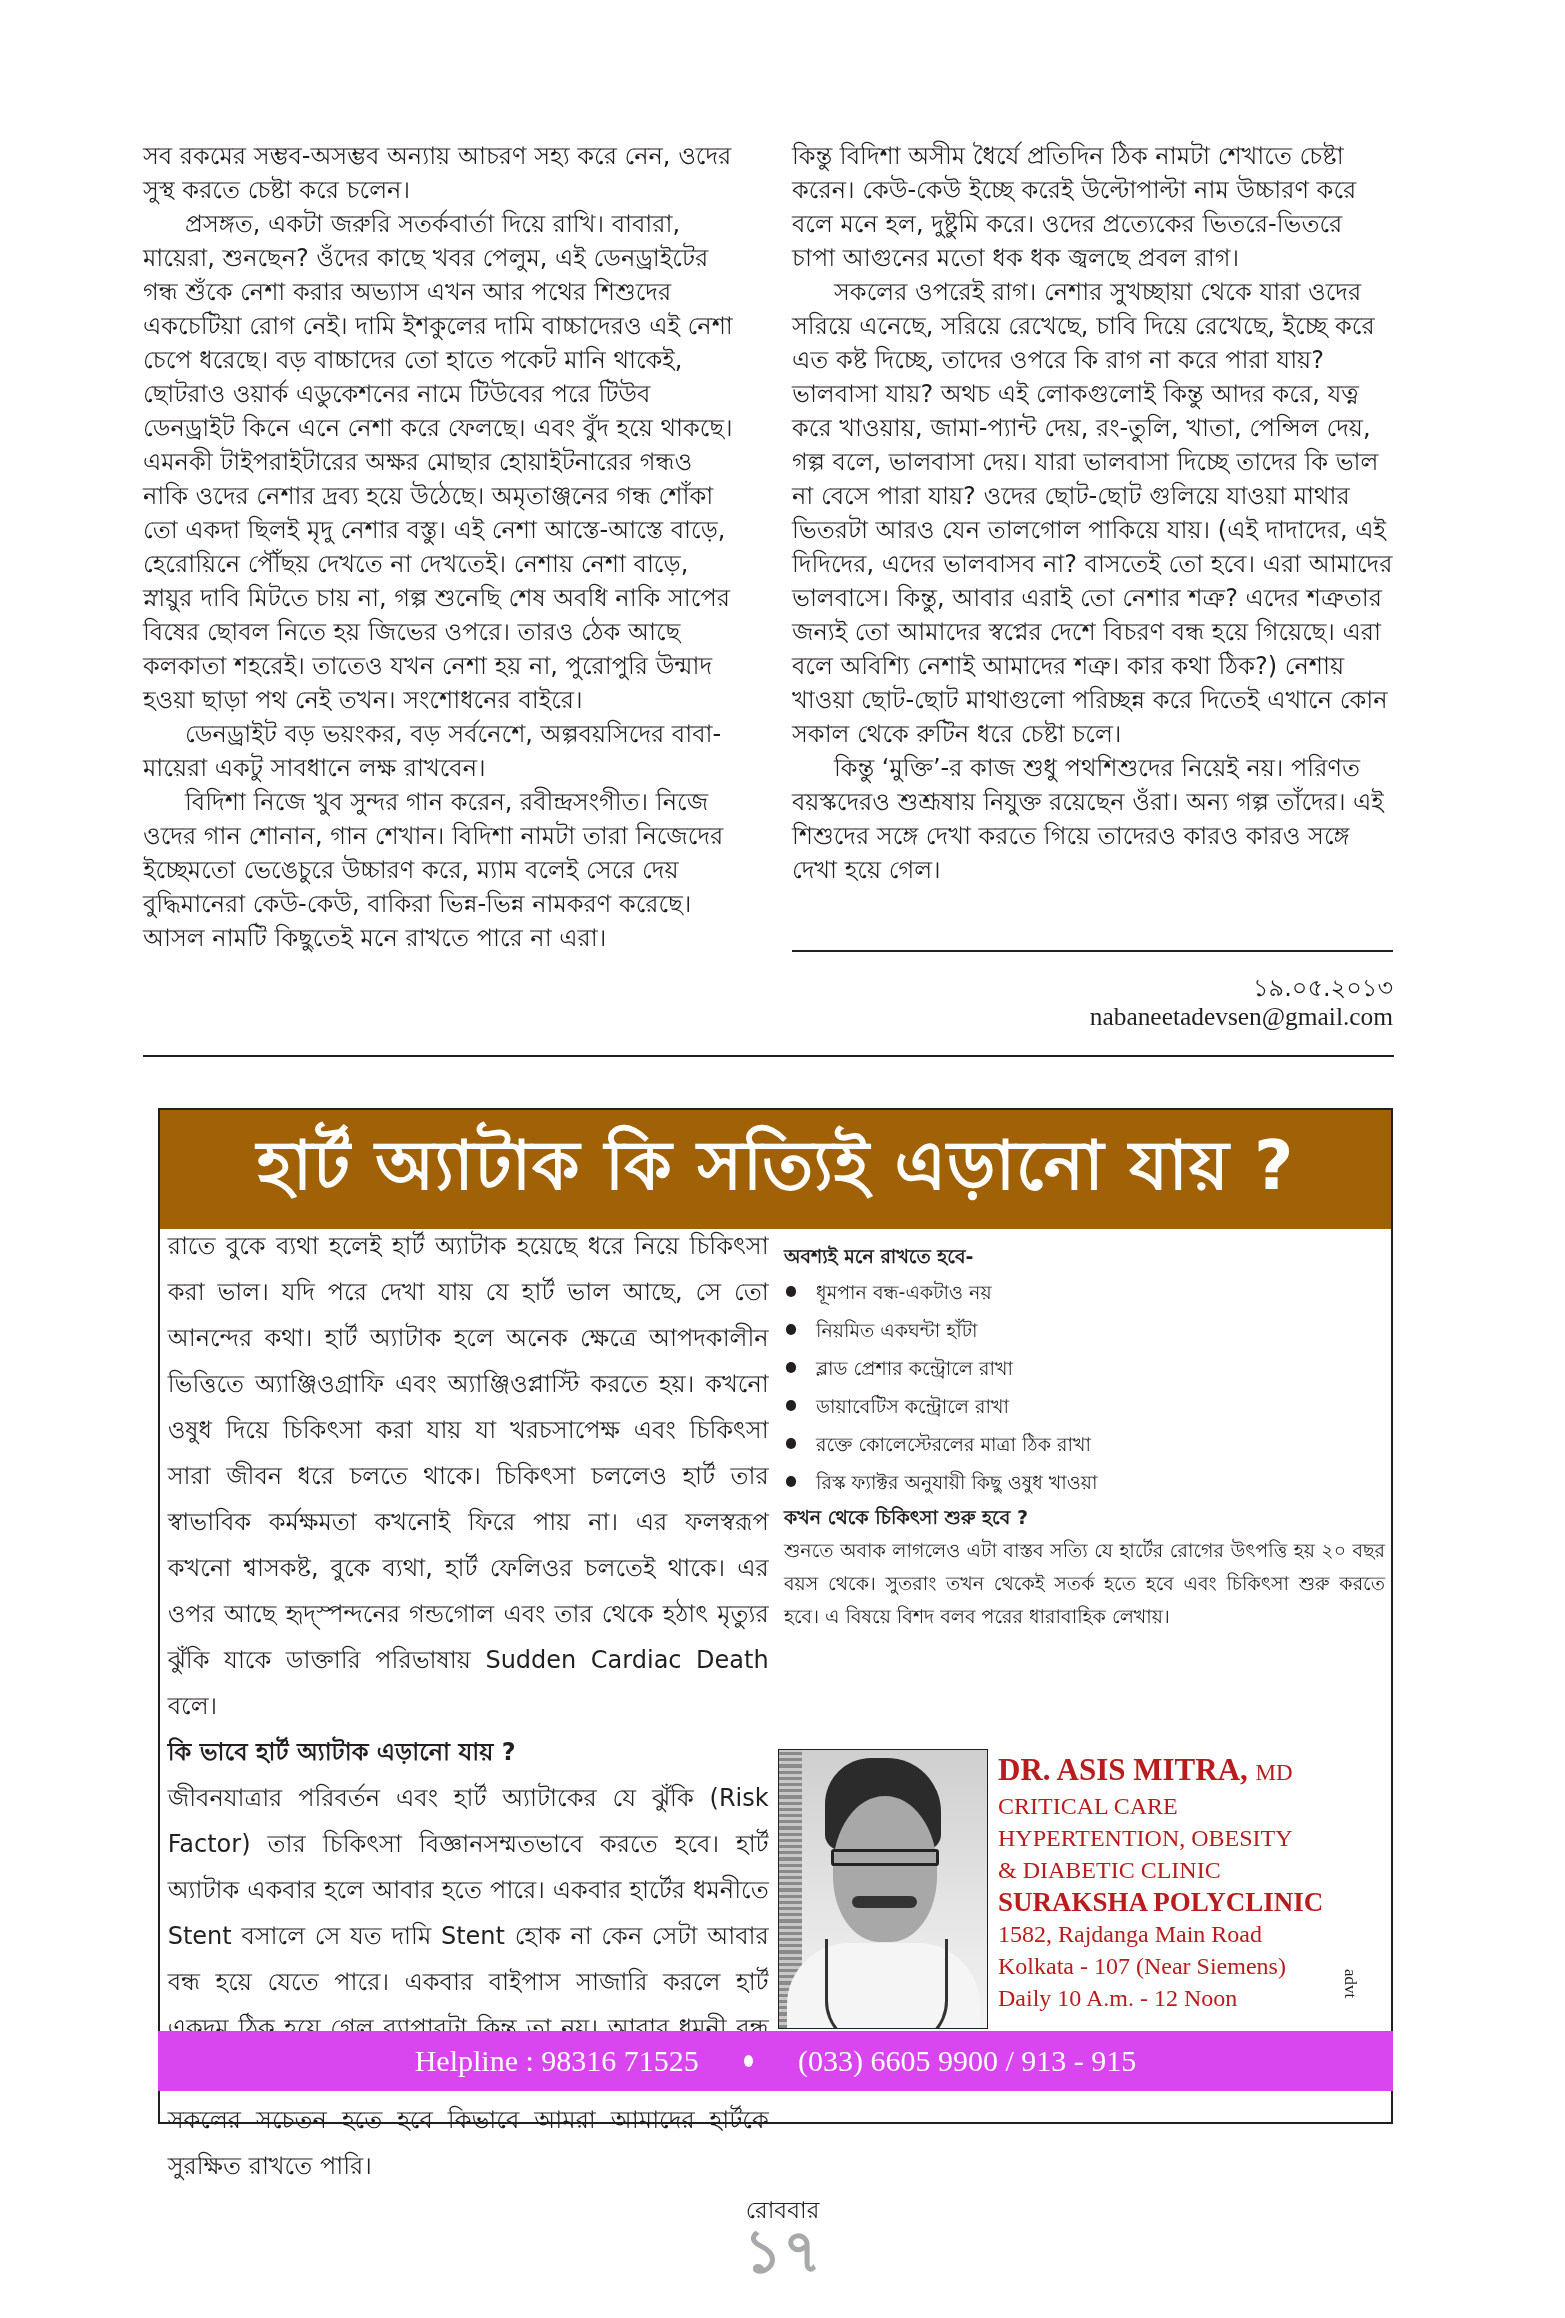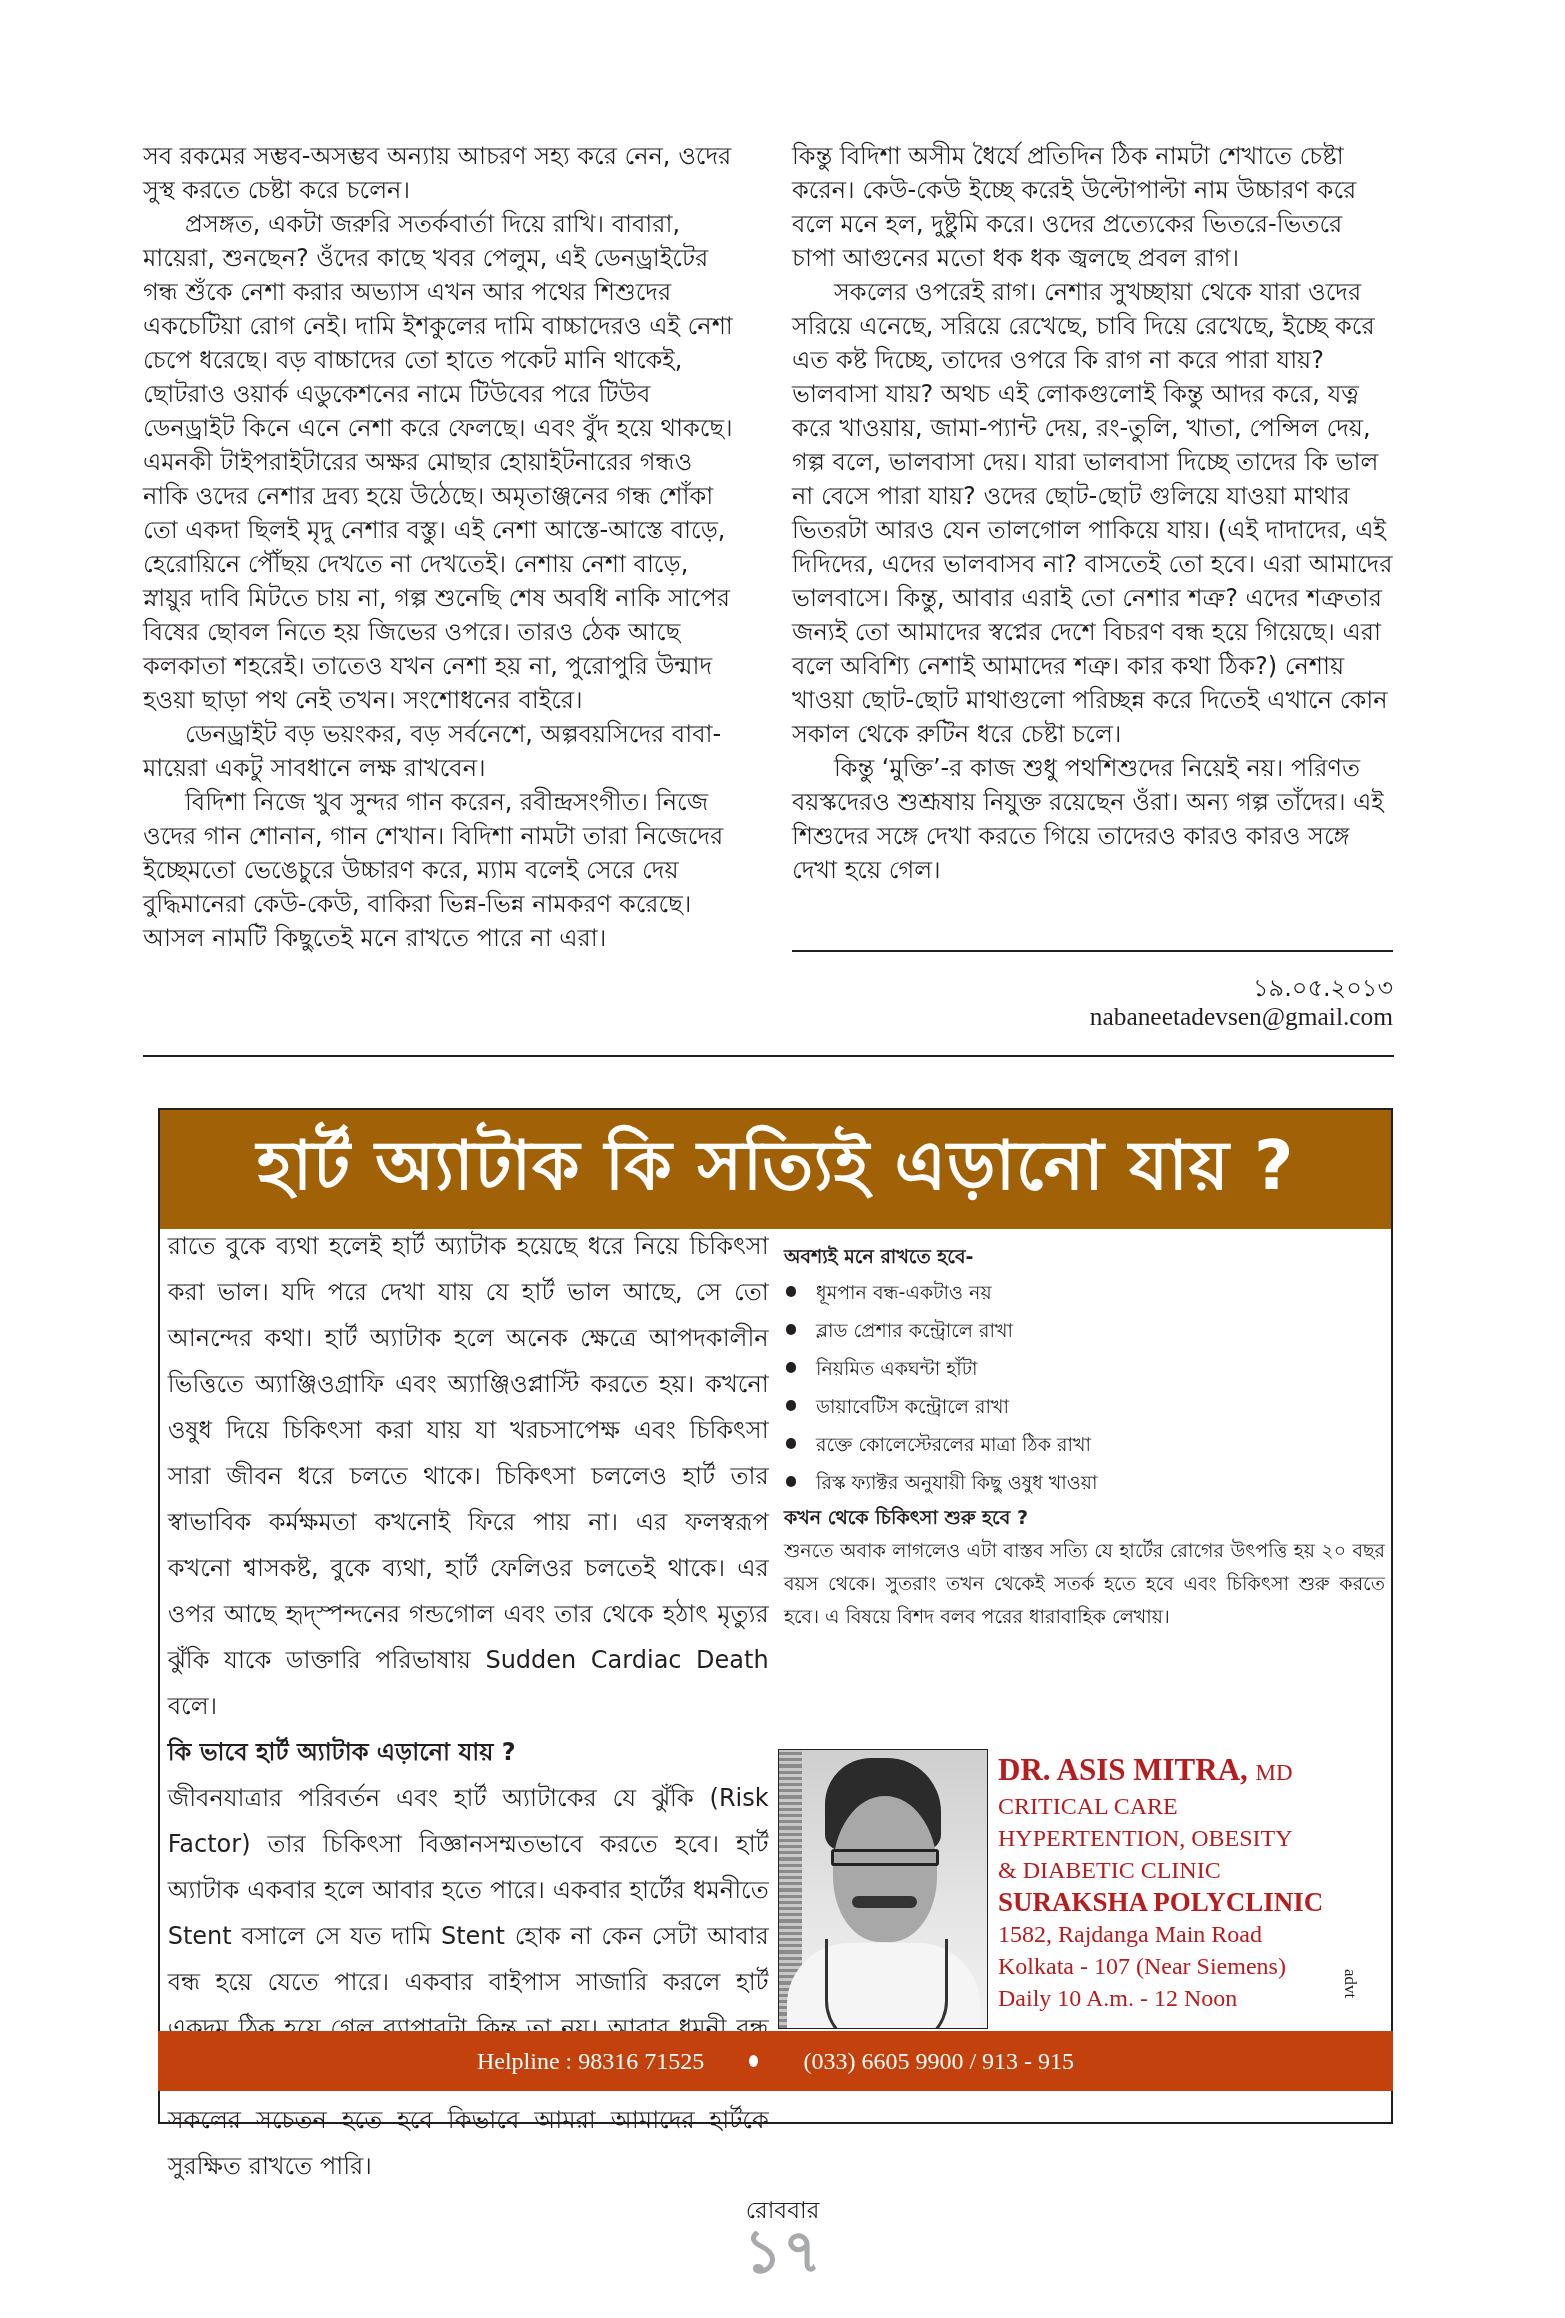--- a/index.html
+++ b/index.html
@@ -44,21 +44,21 @@
   #doctor-photo .shirt { position: absolute; left: 7.7px; top: 193px; width: 193px; height: 100px; background: #f5f5f5; border-radius: 62px 62px 0 0; }
   #doctor-photo .steth { position: absolute; left: 46px; top: 189px; width: 123px; height: 108px; border: 3.9px solid #333; border-top: none; border-radius: 0 0 46px 46px; box-sizing: border-box; }
 
   #doctor-info { position: absolute; left: 998px; top: 1752px; font-family: "Liberation Serif", serif; color: #b91c1c; }
   #doctor-info div { font-size: 24px; line-height: 32px; white-space: nowrap; }
   #doctor-name { font-size: 31px !important; font-weight: bold; line-height: 35px !important; }
   #doctor-name .md { font-weight: normal; font-size: 23px; }
   #clinic-name { font-weight: bold; font-size: 27px !important; }
   #advt-label { position: absolute; left: 1360px; top: 1969px; font-family: "Liberation Serif", serif; font-size: 17px; transform: rotate(90deg); transform-origin: left top; }
 
-  #helpline-bar { position: absolute; left: 158px; top: 2031px; width: 1235px; height: 60px; background: #c2410c; display: flex; align-items: center; justify-content: center; color: #fff; font-family: "Liberation Serif", serif; font-size: 24px; white-space: nowrap; }
+  #helpline-bar { position: absolute; left: 158px; top: 2031px; width: 1235px; height: 60px; background: #d946ef; display: flex; align-items: center; justify-content: center; color: #fff; font-family: "Liberation Serif", serif; font-size: 30px; white-space: nowrap; }
   #helpline-bar .dot { display: inline-block; width: 9.2px; height: 12.3px; background: #fff; border-radius: 50%; margin: 0 45px; }
 
   #footer { position: absolute; left: 0; right: 0; top: 2158px; text-align: center; }
   #magazine-name { font-size: 23px; line-height: 28px; margin-top: 38px; }
   #page-number { font-size: 60px; line-height: 54px; color: #a7a9ac; font-weight: bold; }
 </style>
 </head>
 <body>
 
 <div id="col-left" class="col">
@@ -87,22 +87,22 @@
   <div id="ad-left">
     <p>রাতে বুকে ব্যথা হলেই হার্ট অ্যাটাক হয়েছে ধরে নিয়ে চিকিৎসা করা ভাল। যদি পরে দেখা যায় যে হার্ট ভাল আছে, সে তো আনন্দের কথা। হার্ট অ্যাটাক হলে অনেক ক্ষেত্রে আপদকালীন ভিত্তিতে অ্যাঞ্জিওগ্রাফি এবং অ্যাঞ্জিওপ্লাস্টি করতে হয়। কখনো ওষুধ দিয়ে চিকিৎসা করা যায় যা খরচসাপেক্ষ এবং চিকিৎসা সারা জীবন ধরে চলতে থাকে। চিকিৎসা চললেও হার্ট তার স্বাভাবিক কর্মক্ষমতা কখনোই ফিরে পায় না। এর ফলস্বরূপ কখনো শ্বাসকষ্ট, বুকে ব্যথা, হার্ট ফেলিওর চলতেই থাকে। এর ওপর আছে হৃদ্‌স্পন্দনের গন্ডগোল এবং তার থেকে হঠাৎ মৃত্যুর ঝুঁকি যাকে ডাক্তারি পরিভাষায় Sudden Cardiac Death বলে।</p>
     <p class="subhead">কি ভাবে হার্ট অ্যাটাক এড়ানো যায় ?</p>
     <p>জীবনযাত্রার পরিবর্তন এবং হার্ট অ্যাটাকের যে ঝুঁকি (Risk Factor) তার চিকিৎসা বিজ্ঞানসম্মতভাবে করতে হবে। হার্ট অ্যাটাক একবার হলে আবার হতে পারে। একবার হার্টের ধমনীতে Stent বসালে সে যত দামি Stent হোক না কেন সেটা আবার বন্ধ হয়ে যেতে পারে। একবার বাইপাস সাজারি করলে হার্ট একদম ঠিক হয়ে গেল ব্যাপারটা কিন্তু তা নয়। আবার ধমনী বন্ধ হয়ে গেলে আবার সাজারি করতে হতে পারে। তাই আমাদের সকলের সচেতন হতে হবে কিভাবে আমরা আমাদের হার্টকে সুরক্ষিত রাখতে পারি।</p>
   </div>
 
   <div id="ad-right">
     <p class="subhead">অবশ্যই মনে রাখতে হবে-</p>
     <ul>
       <li><span class="bullet"></span><span>ধূমপান বন্ধ-একটাও নয়</span></li>
+      <li><span class="bullet"></span><span>নিয়মিত একঘন্টা হাঁটা</span></li>
       <li><span class="bullet"></span><span>ব্লাড প্রেশার কন্ট্রোলে রাখা</span></li>
-      <li><span class="bullet"></span><span>নিয়মিত একঘন্টা হাঁটা</span></li>
       <li><span class="bullet"></span><span>ডায়াবেটিস কন্ট্রোলে রাখা</span></li>
       <li><span class="bullet"></span><span>রক্তে কোলেস্টেরলের মাত্রা ঠিক রাখা</span></li>
       <li><span class="bullet"></span><span>রিস্ক ফ্যাক্টর অনুযায়ী কিছু ওষুধ খাওয়া</span></li>
     </ul>
     <p class="subhead">কখন থেকে চিকিৎসা শুরু হবে ?</p>
     <p class="body">শুনতে অবাক লাগলেও এটা বাস্তব সত্যি যে হার্টের রোগের উৎপত্তি হয় ২০ বছর বয়স থেকে। সুতরাং তখন থেকেই সতর্ক হতে হবে এবং চিকিৎসা শুরু করতে হবে। এ বিষয়ে বিশদ বলব পরের ধারাবাহিক লেখায়।</p>
   </div>
 </div>
 
 <div id="doctor-photo">

